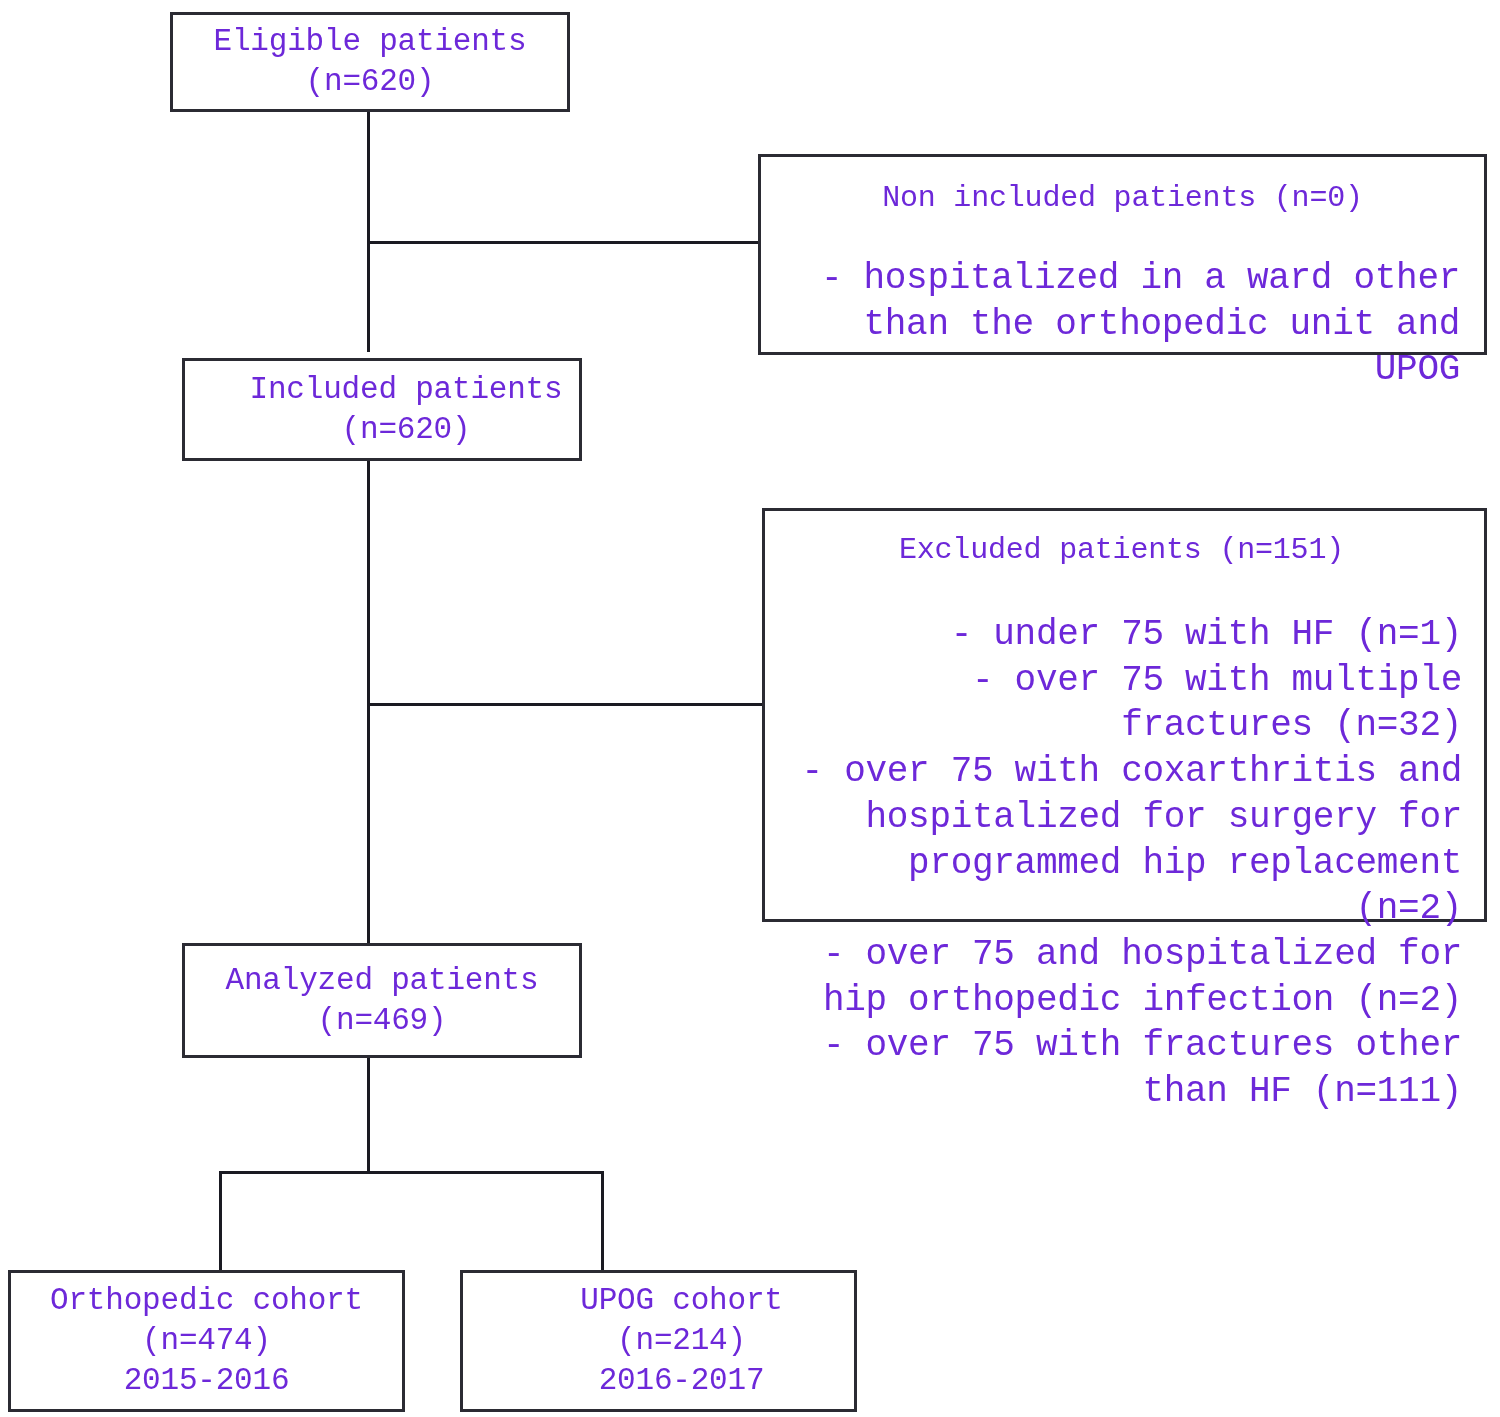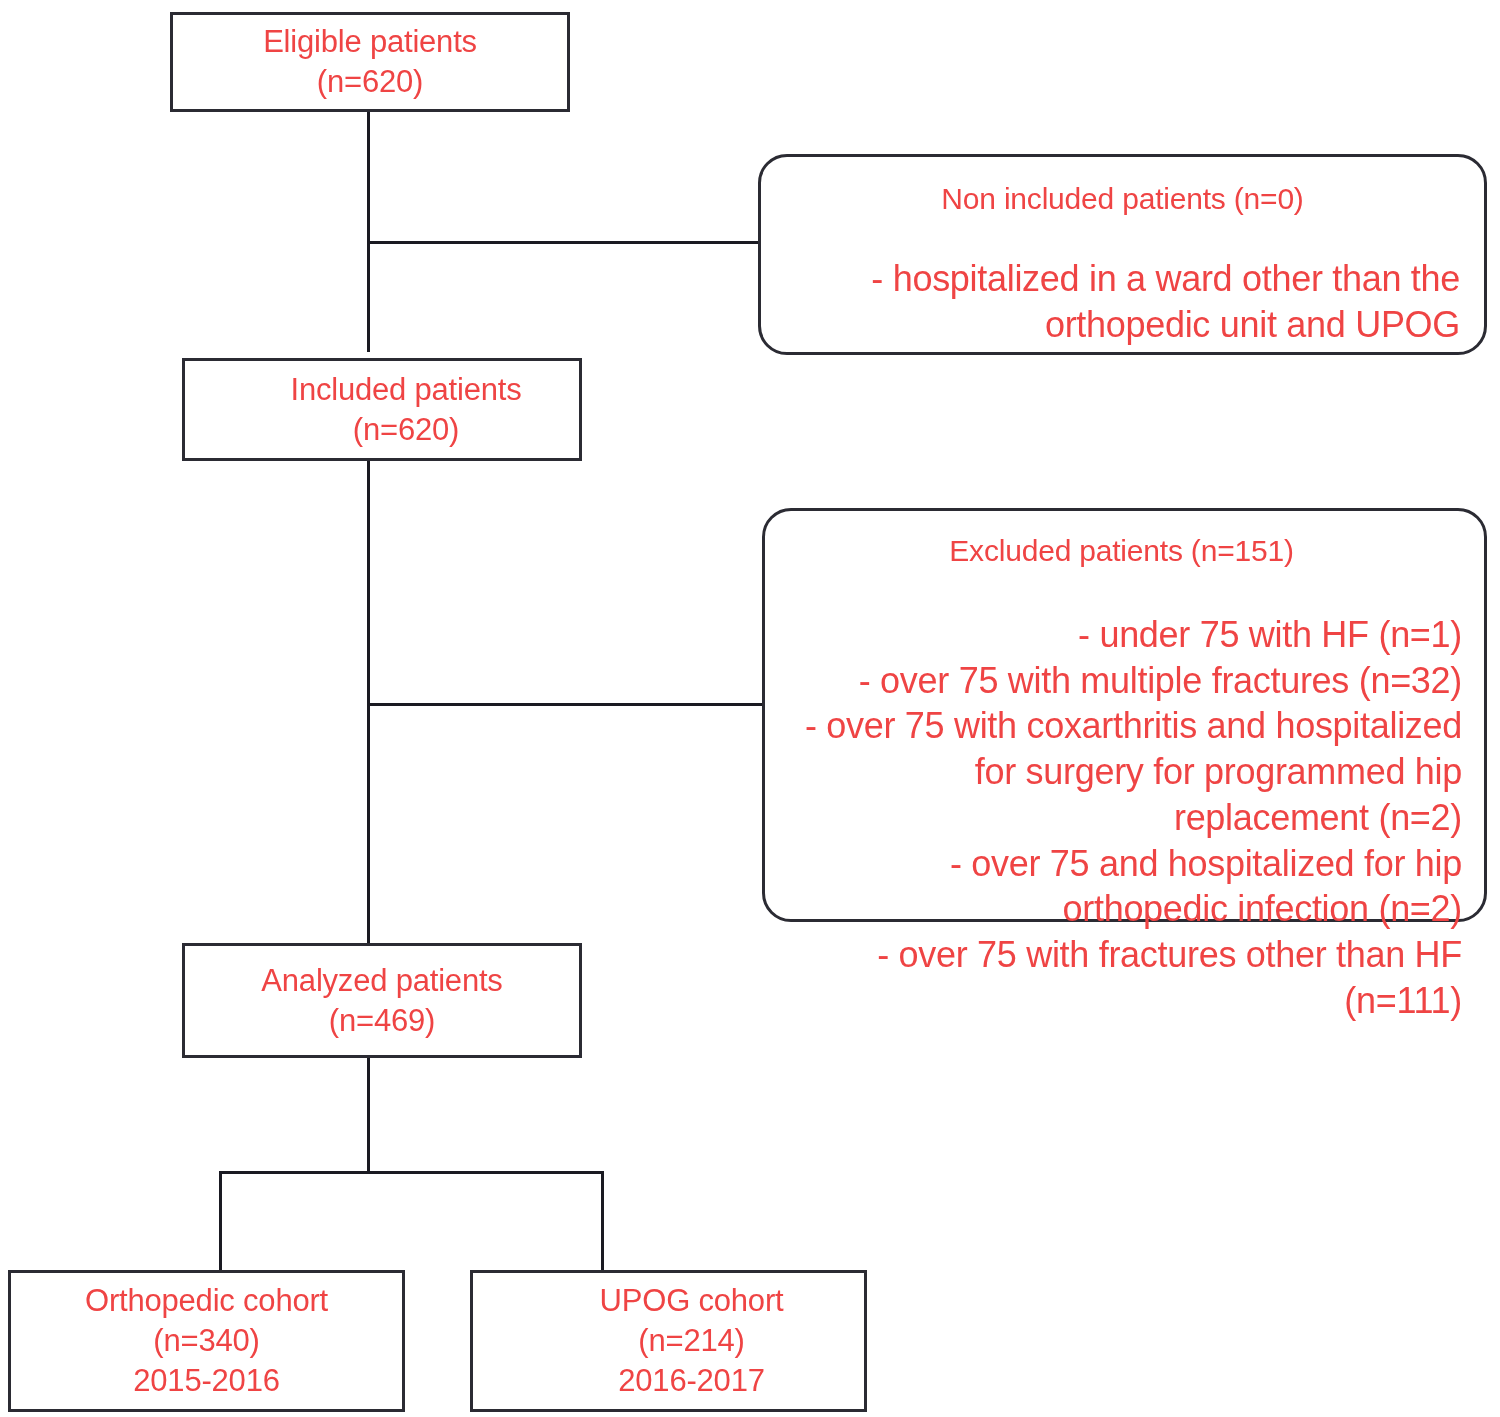--- a/index.html
+++ b/index.html
@@ -6,22 +6,22 @@
   html, body {
     margin: 0;
     padding: 0;
     background: #ffffff;
   }
   #canvas {
     position: relative;
     width: 1500px;
     height: 1417px;
     background: #ffffff;
-    font-family: Liberation Sans, sans-serif;
-    color: #ef4444;
+    font-family: Liberation Mono, monospace;
+    color: #6d28d9;
     overflow: hidden;
   }
   .node {
     position: absolute;
     box-sizing: border-box;
     border: 3px solid #2b2b33;
     background: #ffffff;
     display: flex;
     flex-direction: column;
     z-index: 2;
@@ -34,21 +34,20 @@
   .node-line {
     font-size: 31px;
     line-height: 1.28;
     white-space: pre;
     letter-spacing: -0.2px;
   }
   .node.detail {
     align-items: stretch;
     justify-content: flex-start;
     text-align: left;
-    border-radius: 29px;
   }
   .detail-title {
     font-size: 30px;
     line-height: 1.3;
     text-align: center;
     width: 100%;
     letter-spacing: -0.2px;
   }
   .detail-body {
     font-size: 36px;
@@ -116,23 +115,23 @@
     </div>
   </div>
 
   <div class="node centered" style="left:182px; top:943px; width:400px; height:115px;">
     <span class="node-line">Analyzed patients</span>
     <span class="node-line">(n=469)</span>
   </div>
 
   <div class="node centered" style="left:8px; top:1270px; width:397px; height:142px;">
     <span class="node-line">Orthopedic cohort</span>
-    <span class="node-line">(n=340)</span>
+    <span class="node-line">(n=474)</span>
     <span class="node-line">2015-2016</span>
   </div>
 
-  <div class="node centered" style="left:470px; top:1270px; width:397px; height:142px;padding-left:46px;">
+  <div class="node centered" style="left:460px; top:1270px; width:397px; height:142px;padding-left:46px;">
     <span class="node-line">UPOG cohort</span>
     <span class="node-line">(n=214)</span>
     <span class="node-line">2016-2017</span>
   </div>
 
 </div>
 
 </body></html>

